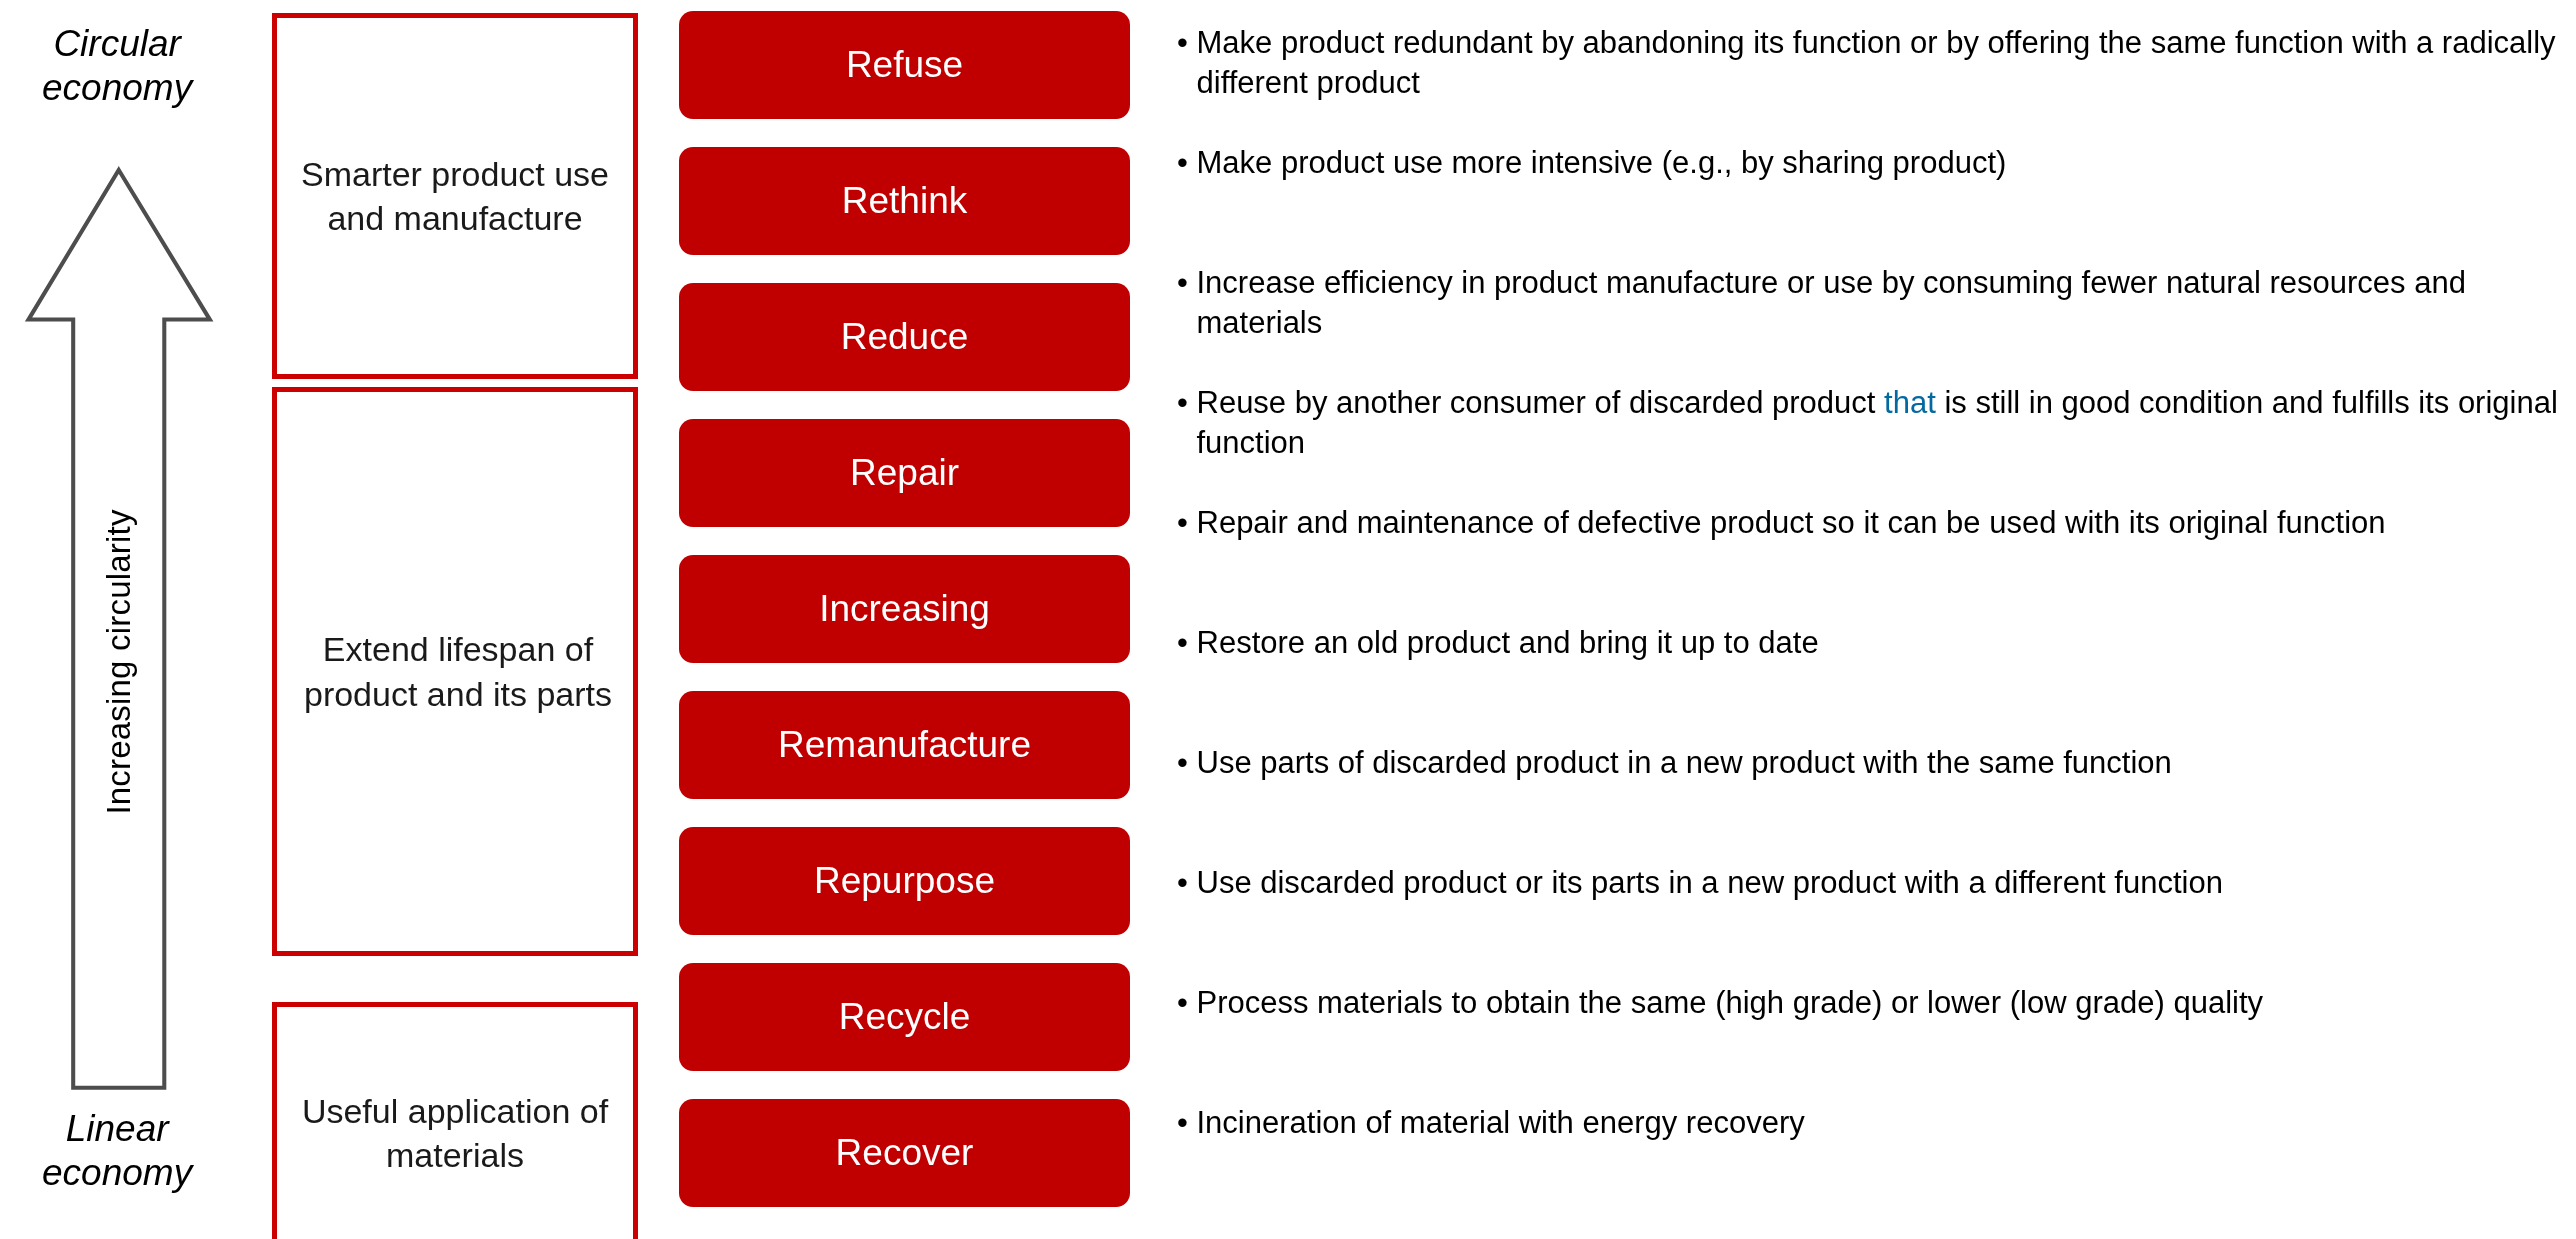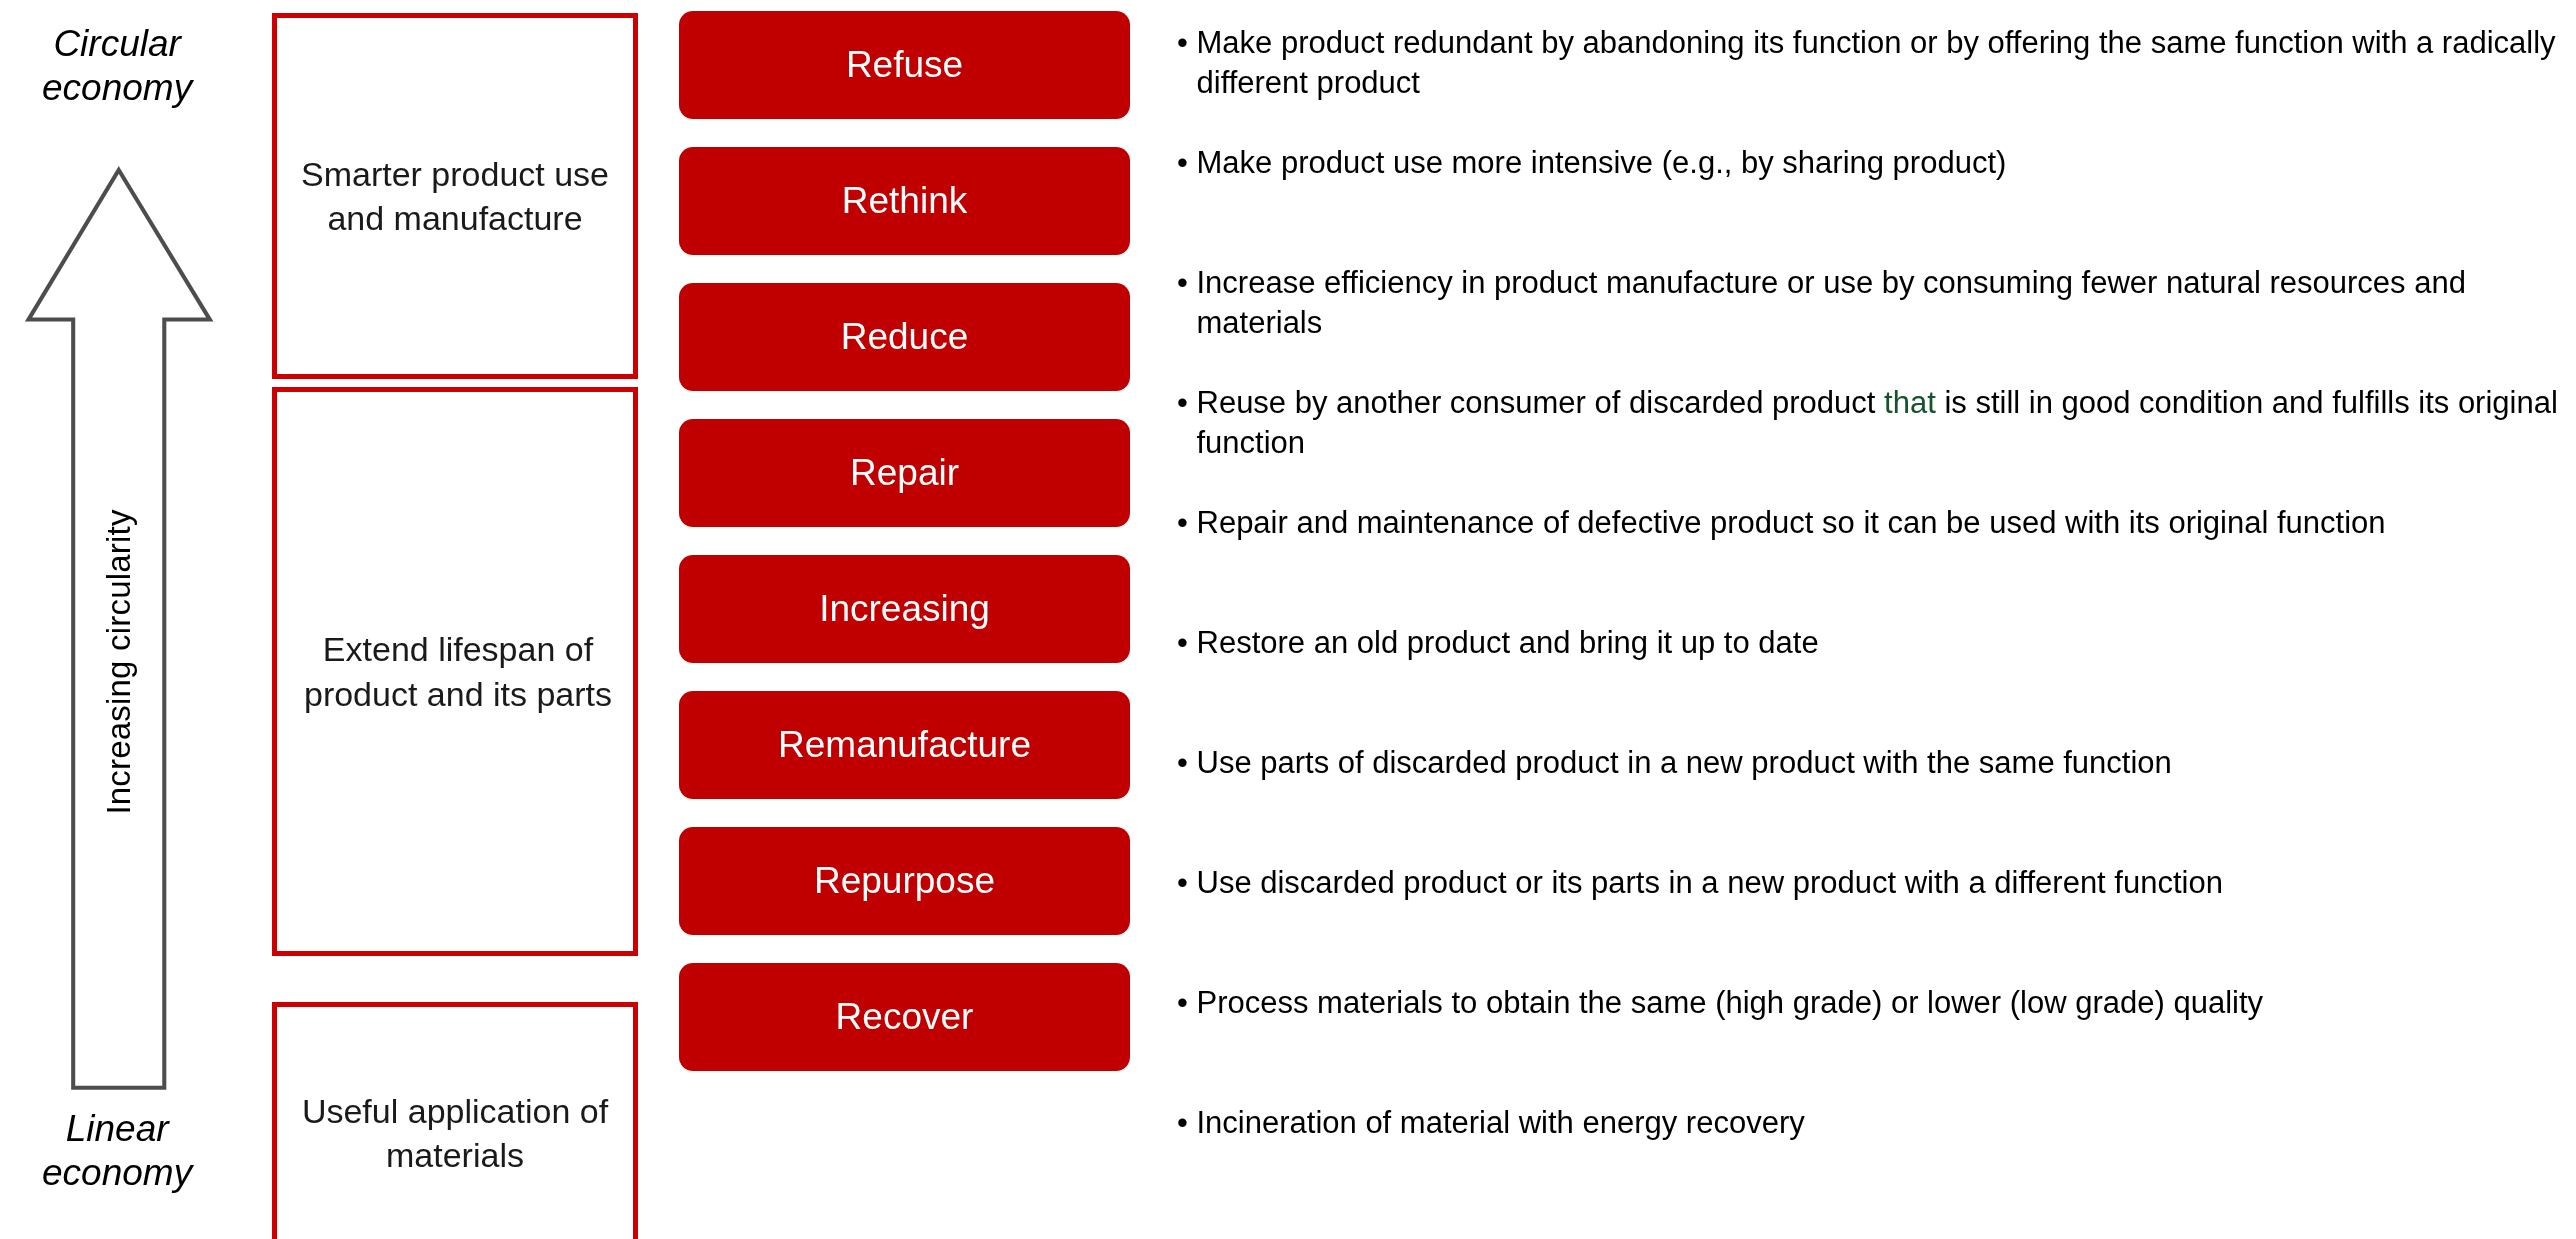--- a/index.html
+++ b/index.html
@@ -132,21 +132,21 @@
     font-size: 31px;
     line-height: 1.30;
     color: #000000;
   }
   .description-text {
     flex: 1;
     font-size: 31px;
     line-height: 1.30;
     color: #000000;
   }
-  .muted-word { color: #14532d; }
+  .muted-word { color: #0369a1; }
 </style>
 </head>
 <body>
 
 <div id="axis-column">
 
   <div class="axis-label" id="circular-economy-label">Circular<br>economy</div>
 
   <svg id="arrow-svg" viewBox="0 0 300 1160" preserveAspectRatio="none">
     <polygon points="146,16 258,200 202,200 202,1145 90,1145 90,200 35,200" fill="#ffffff" stroke="#4d4d4d" stroke-width="5" stroke-linejoin="miter"></polygon>
@@ -166,20 +166,21 @@
 </div>
 
 <div id="strategy-column">
     <div class="strategy-button">Refuse</div>
     <div class="strategy-button">Rethink</div>
     <div class="strategy-button">Reduce</div>
     <div class="strategy-button">Repair</div>
     <div class="strategy-button">Increasing</div>
     <div class="strategy-button">Remanufacture</div>
     <div class="strategy-button">Repurpose</div>
+    <div class="strategy-button">Recycle</div>
     <div class="strategy-button">Recover</div>
   </div>
 
 <div id="description-column">
     <div class="description-item">
       <span class="bullet-dot">•</span>
       <span class="description-text"><span>Make product redundant by abandoning its function or by offering the same function with a radically different product</span></span>
     </div>
     <div class="description-item">
       <span class="bullet-dot">•</span>

